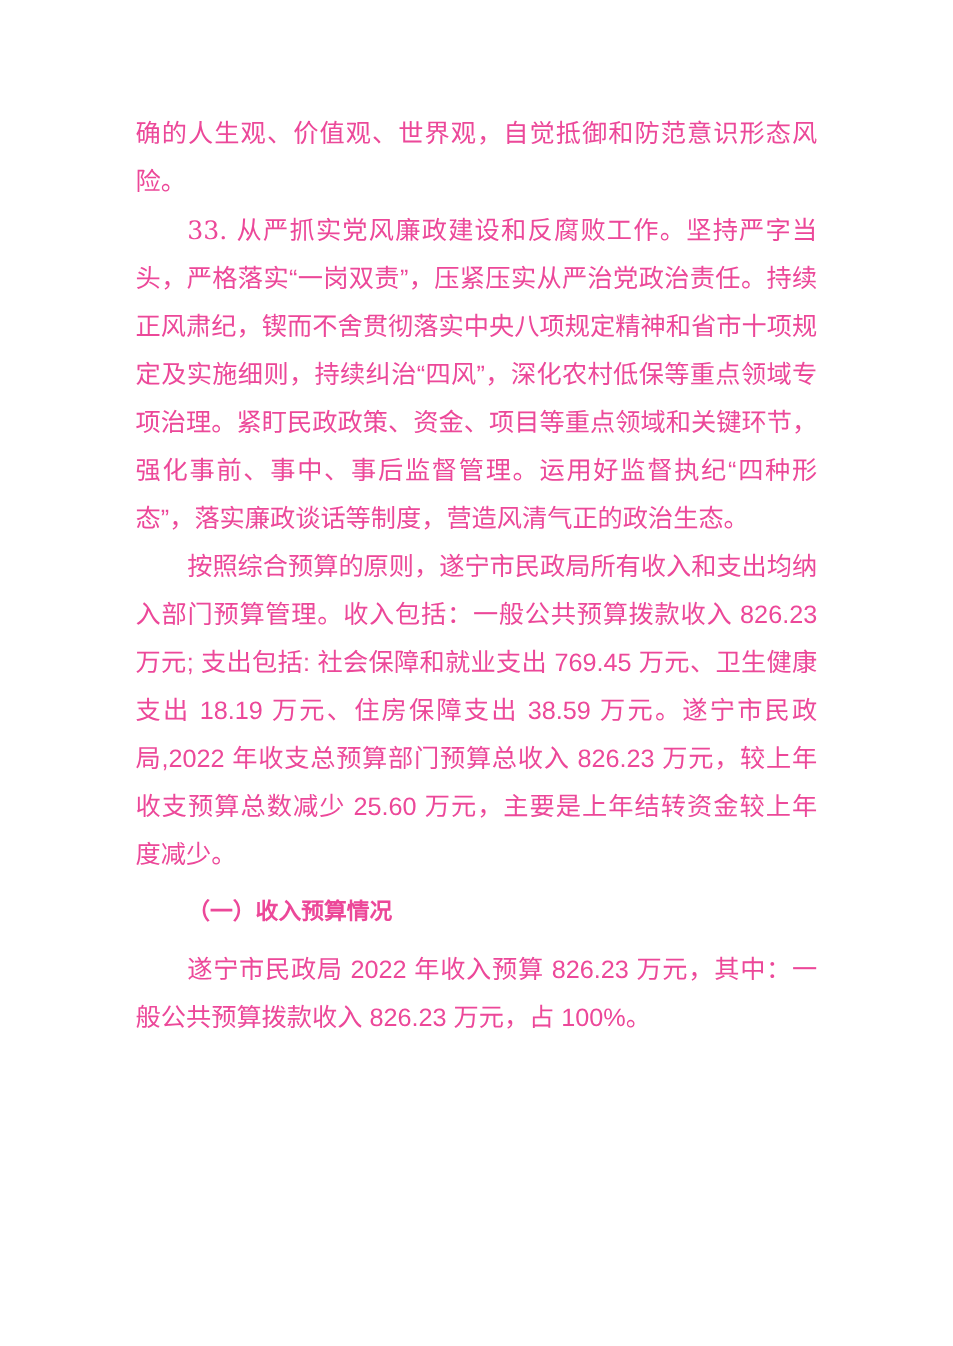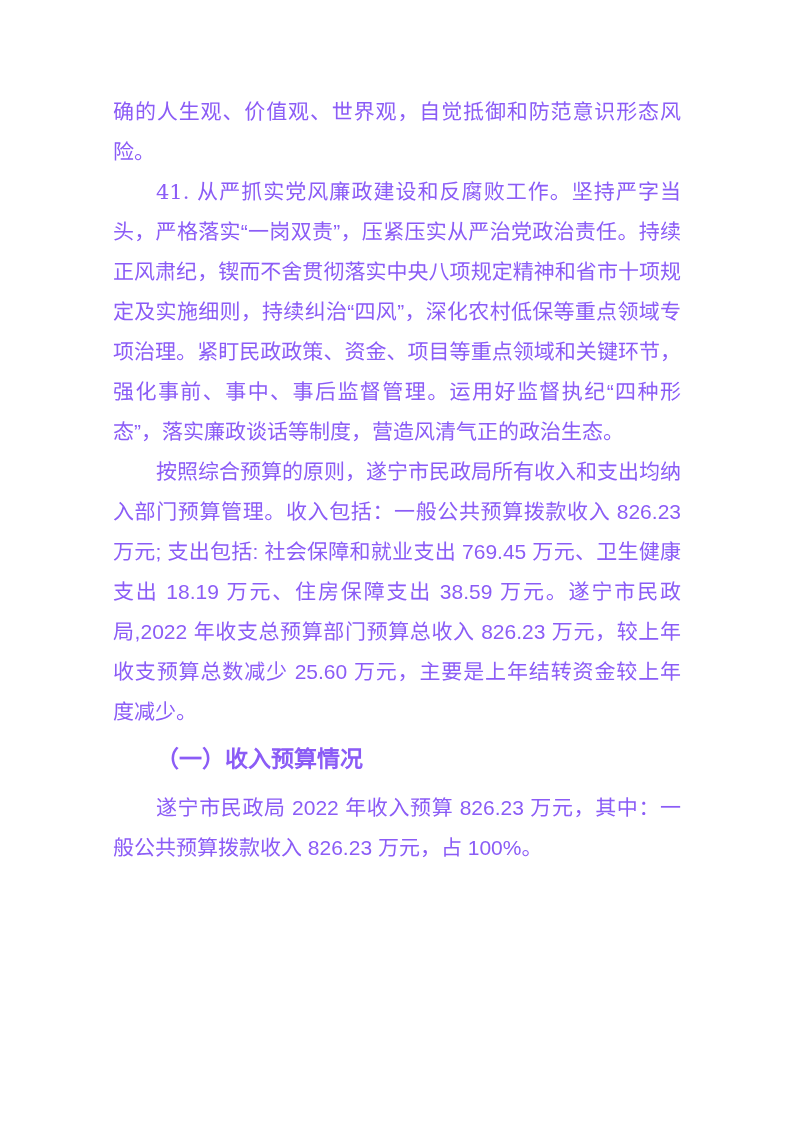--- a/index.html
+++ b/index.html
@@ -7,21 +7,21 @@
     padding: 0;
     background: #ffffff;
   }
   .page {
     position: relative;
     width: 794px;
     height: 1122px;
     box-sizing: border-box;
     margin: 0 auto;
     background: #ffffff;
-    color: #8b5cf6;
+    color: #ec4899;
     padding: 92px 113px 0 113px;
     overflow: hidden;
     font-family: "Liberation Sans", sans-serif;
     font-size: 21px;
     line-height: 40px;
     text-align: justify;
   }
   .para {
     margin: 0;
   }
@@ -32,32 +32,32 @@
   .lead-kai {
     font-family: "DejaVu Serif", "Liberation Serif", serif;
   }
   .section-heading {
     margin: 3px 0;
     font-weight: normal;
   }
   .sub-heading {
     margin: 8px 0;
     font-weight: bold;
-    font-size: 23px;
+    font-size: 19px;
     font-family: Liberation Serif, serif;
   }
 </style>
 </head>
 <body>
 
 <div class="page">
 
   <p class="para">确的人生观、价值观、世界观，自觉抵御和防范意识形态风险。</p>
 
-  <p class="para indent"><span class="lead-kai">41. 从严抓实党风廉政建设和反腐败工作。</span><span>坚持严字当头，严格落实“一岗双责”，压紧压实从严治党政治责任。持续正风肃纪，锲而不舍贯彻落实中央八项规定精神和省市十项规定及实施细则，持续纠治“四风”，深化农村低保等重点领域专项治理。紧盯民政政策、资金、项目等重点领域和关键环节，强化事前、事中、事后监督管理。运用好监督执纪“四种形态”，落实廉政谈话等制度，营造风清气正的政治生态。</span></p>
+  <p class="para indent"><span class="lead-kai">33. 从严抓实党风廉政建设和反腐败工作。</span><span>坚持严字当头，严格落实“一岗双责”，压紧压实从严治党政治责任。持续正风肃纪，锲而不舍贯彻落实中央八项规定精神和省市十项规定及实施细则，持续纠治“四风”，深化农村低保等重点领域专项治理。紧盯民政政策、资金、项目等重点领域和关键环节，强化事前、事中、事后监督管理。运用好监督执纪“四种形态”，落实廉政谈话等制度，营造风清气正的政治生态。</span></p>
 
 
   <p class="para indent">按照综合预算的原则，遂宁市民政局所有收入和支出均纳入部门预算管理。收入包括：一般公共预算拨款收入 826.23 万元; 支出包括: 社会保障和就业支出 769.45 万元、卫生健康支出 18.19 万元、住房保障支出 38.59 万元。遂宁市民政局,2022 年收支总预算部门预算总收入 826.23 万元，较上年收支预算总数减少 25.60 万元，主要是上年结转资金较上年度减少。</p>
 
   <p class="para indent sub-heading">（一）收入预算情况</p>
 
   <p class="para indent">遂宁市民政局 2022 年收入预算 826.23 万元，其中：一般公共预算拨款收入 826.23 万元，占 100%。</p>
 
 
 </div>

